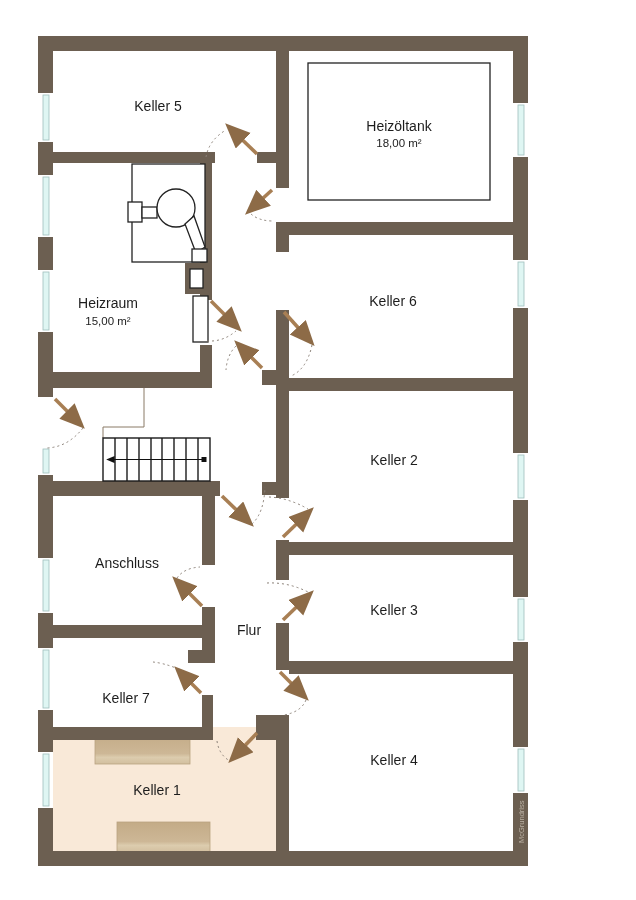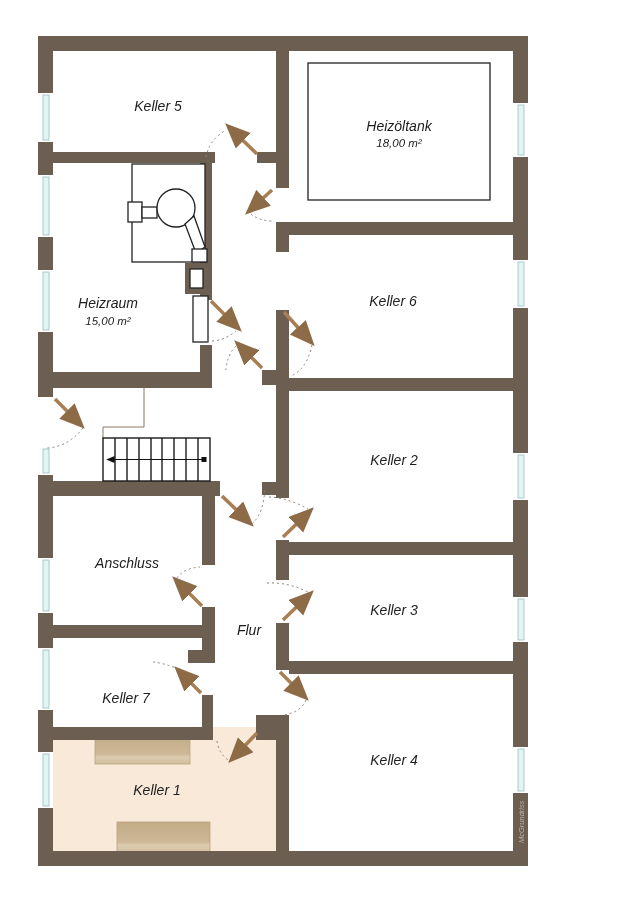--- a/index.html
+++ b/index.html
@@ -1,18 +1,18 @@
 <!DOCTYPE html>
 <html><head>
 <meta charset="utf-8">
 <style>
   html,body{margin:0;padding:0;background:#ffffff;}
   .page{
     width:636px;height:900px;position:relative;background:#ffffff;
-    font-family:"Liberation Sans", sans-serif;overflow:hidden;font-style:italic;
+    font-family:"Liberation Sans", sans-serif;overflow:hidden;
   }
   svg{display:block;}
   text{font-family:"Liberation Sans", sans-serif;fill:#1d1d1d;}
   .room-label{font-size:14px;}
   .area-label{font-size:11.5px;}
   .watermark{font-size:7.5px;fill:#b9b0a3;}
   .wall{fill:#6c5f51;}
   .leaf{stroke:#a87f54;stroke-width:3.6;fill:none;}
   .swing{stroke:#8b8178;stroke-width:1;fill:none;stroke-dasharray:2 3;}
   .glass{fill:#dff6f3;stroke:#9fbfbc;stroke-width:0.8;}

